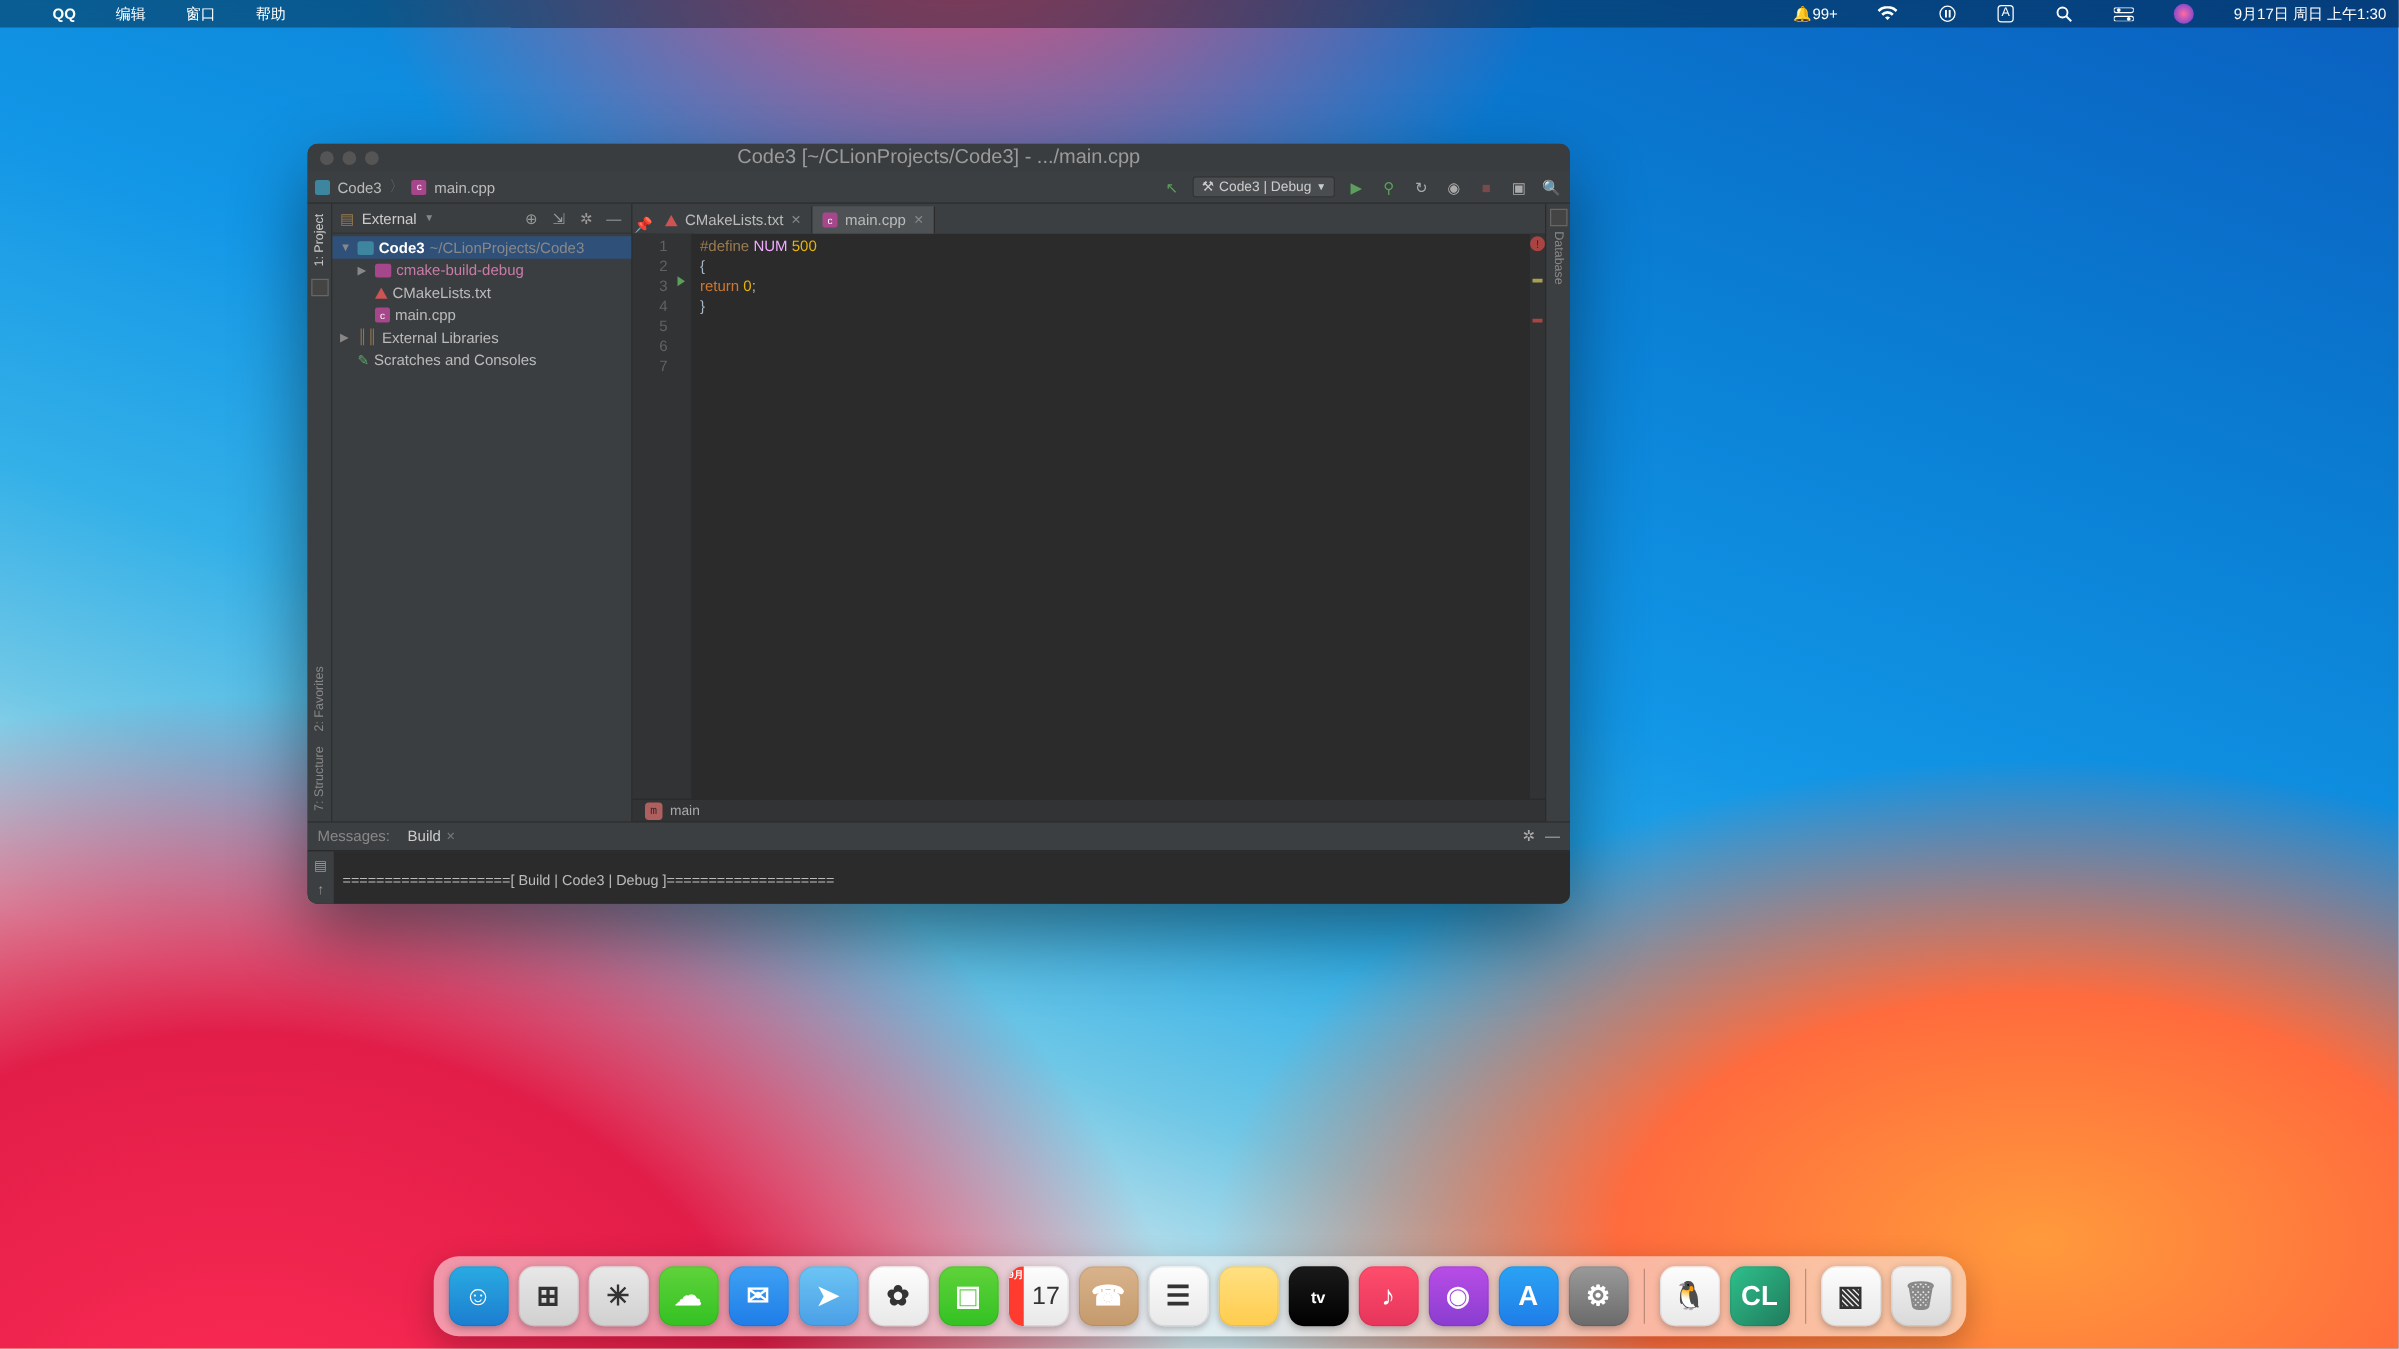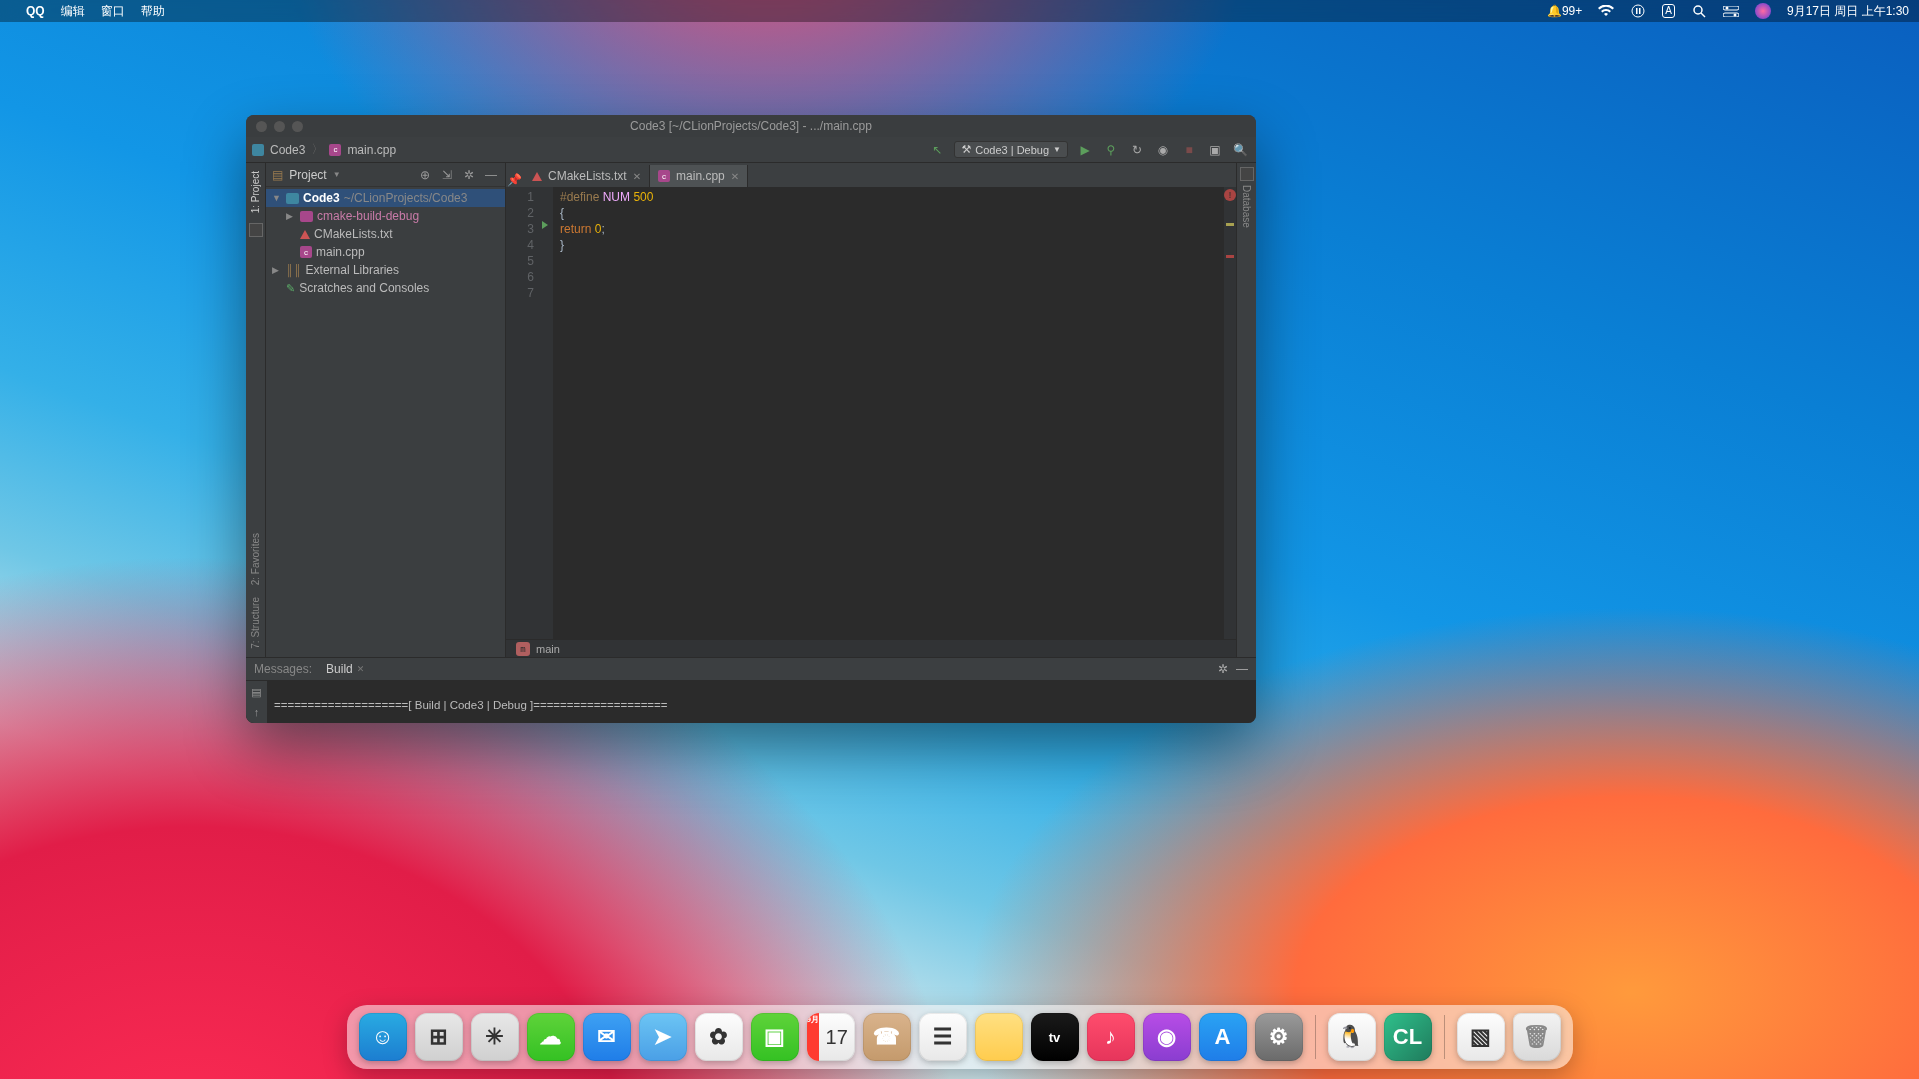--- a/index.html
+++ b/index.html
@@ -15,21 +15,21 @@
         linear-gradient(200deg, #0a5fbf 0%, #0a7fd4 25%, #1296e6 45%, #34b0e8 60%, #6fc7e6 70%, #cfe6ec 80%, #e9d6c8 88%, #f3b886 100%);
     }
 
     
     .menubar {
       position: absolute; top: 0; left: 0; right: 0; height: 22px;
       background: rgba(0,0,0,0.35); backdrop-filter: blur(8px);
       display: flex; align-items: center; color: #fff; font-size: 12px;
       padding: 0 10px;
     }
-    .menubar .left, .menubar .right { display: flex; align-items: center; gap: 16px; }
+    .menubar .left, .menubar .right { display: flex; align-items: center; gap: 32px; }
     .menubar .right { margin-left: auto; }
     .apple { font-size: 14px; }
     .mb-item { cursor: default; }
     .mb-icon { width: 16px; height: 16px; display: inline-flex; align-items: center; justify-content: center; }
     .pill { border: 1px solid #fff; border-radius: 3px; padding: 0 2px; font-size: 10px; line-height: 12px; }
 
     
     .dock-wrap { position: absolute; left: 0; right: 0; bottom: 10px; display: flex; justify-content: center; }
     .dock {
       display: flex; align-items: center; gap: 8px;
@@ -50,21 +50,21 @@
     
     .clion {
       position: absolute; left: 246px; top: 115px; width: 1010px; height: 608px;
       background: #3c3f41; border-radius: 8px; overflow: hidden;
       box-shadow: 0 25px 60px rgba(0,0,0,0.45);
       color: #bbb; font-size: 12px;
     }
     .titlebar { height: 22px; background: #3a3d3f; display: flex; align-items: center; padding: 0 10px; position: relative; color: #a0a0a0; }
     .traffic { display: flex; gap: 7px; }
     .tl { width: 11px; height: 11px; border-radius: 50%; background: #555; }
-    .titlebar .title { position: absolute; left: 0; right: 0; text-align: center; font-size: 12px; color: #9b9b9b; pointer-events: none; }
+    .titlebar .title { position: absolute; left: 0; right: 0; text-align: center; font-size: 16px; color: #9b9b9b; pointer-events: none; }
 
     .navbar {
       height: 26px; background: #3c3f41; display: flex; align-items: center;
       padding: 0 6px; border-bottom: 1px solid #2b2b2b;
     }
     .crumb { display: flex; align-items: center; gap: 6px; font-size: 12px; color: #bbb; }
     .crumb .sep { color: #666; }
     .folder-ico { width:12px; height:12px; background:#3e86a0; border-radius:2px; display:inline-block; }
     .c-ico { width:12px; height:12px; background:#a7478b; border-radius:2px; display:inline-flex; align-items:center; justify-content:center; font-size:8px; color:#fff; }
     .nav-right { margin-left: auto; display: flex; align-items: center; gap: 8px; }
@@ -232,21 +232,21 @@
       <div class="strip-sq"></div>
       <div class="below">
         <div class="strip-label">2: Favorites</div>
         <div class="strip-label">7: Structure</div>
       </div>
     </div>
 
     <div class="proj-panel">
       <div class="proj-head">
         <span style="color:#9a7b4f">▤</span>
-        <span>Project</span>
+        <span>External</span>
         <span style="font-size:8px;color:#888">▼</span>
         <span class="spacer"></span>
         <span class="ic">⊕</span>
         <span class="ic">⇲</span>
         <span class="ic">✲</span>
         <span class="ic">—</span>
       </div>
       <div class="tree">
         <div class="row sel">
           <span class="arrow">▼</span>

